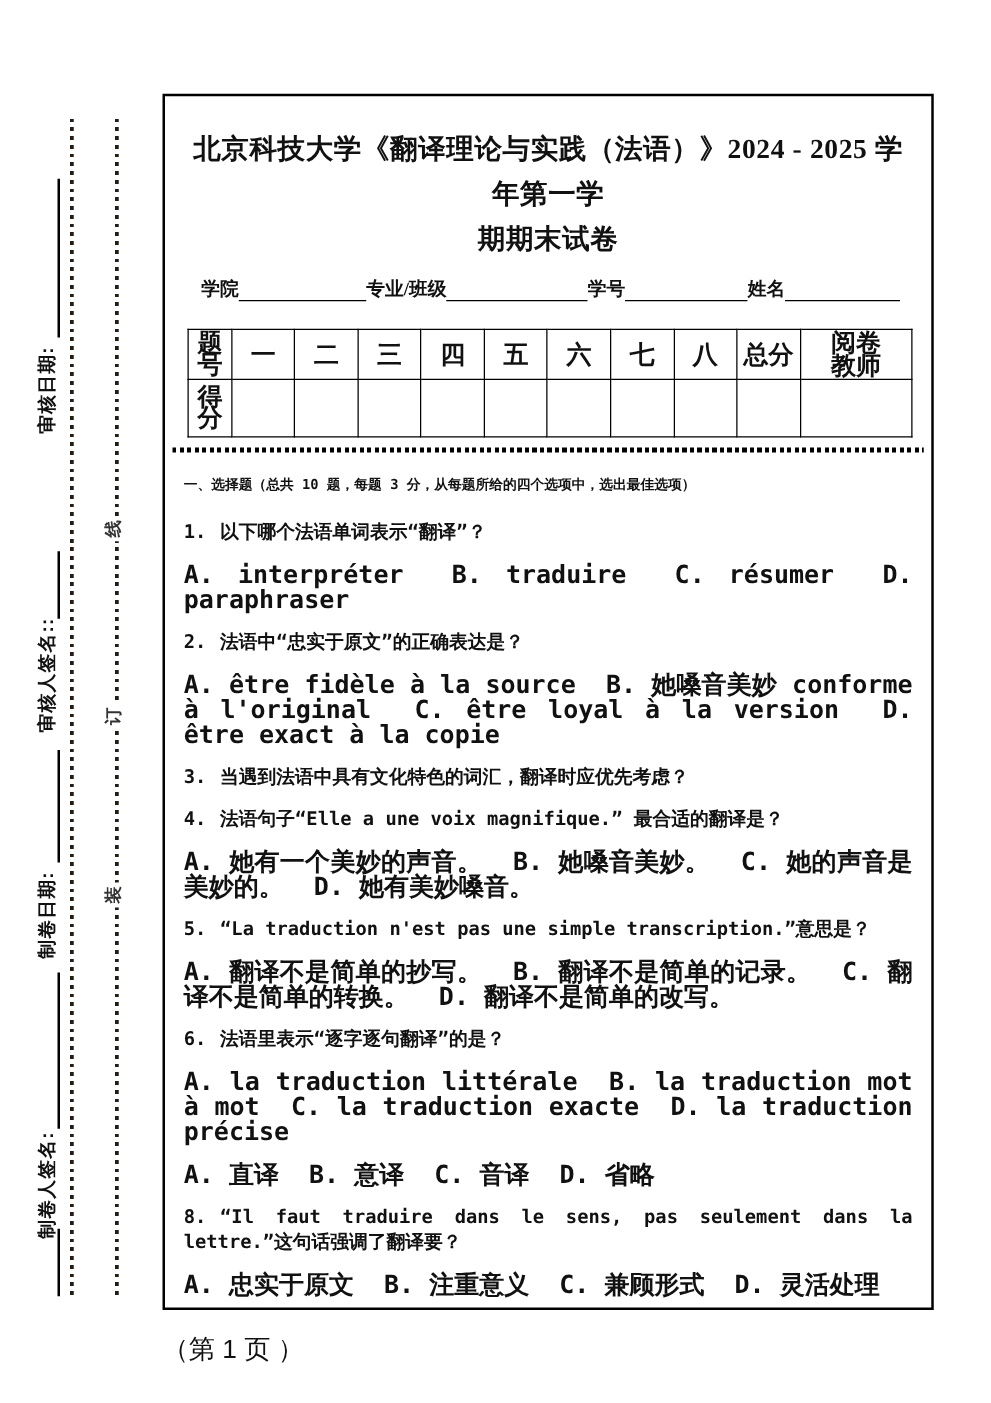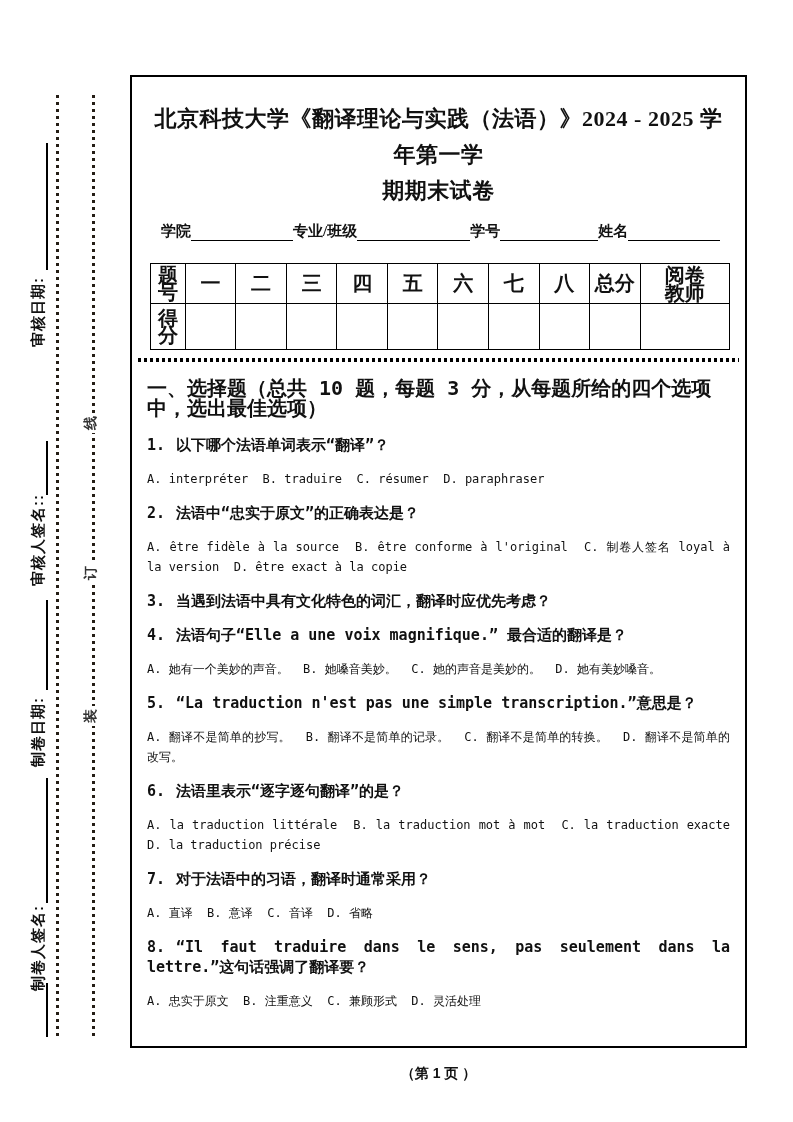--- a/index.html
+++ b/index.html
@@ -109,45 +109,44 @@
   .stack1 { width: 1.1em; margin: 0 auto; line-height: 17px; font-weight: bold; }
   .stack2 { width: 2.2em; margin: 0 auto; line-height: 18px; font-weight: bold; }
 
   .dot-sep {
     height: 4px;
     margin: 8px -9px 16px -9px;
     background: repeating-linear-gradient(to right, #000 0 3.2px, transparent 3.2px 6px);
   }
 
   .section-heading {
-    font-size: 20px; font-weight: bold;
+    font-size: 11px; font-weight: bold;
     line-height: 20px;
     margin: 0 0 17px 0;
     white-space: pre-wrap;
   }
   .qline {
     font-size: 15px; font-weight: bold;
     line-height: 20px;
     margin: 0 0 14px 0;
     text-align: justify;
   }
   .qline .qn { margin-right: 11px; }
   .opts {
-    font-size: 12px; font-weight: normal;
+    font-size: 20px; font-weight: bold;
     line-height: 20px;
     margin: 0 0 14px 0;
     white-space: pre-wrap;
     text-align: justify;
   }
 
   .page-footer {
     position: absolute;
     left: 130px; top: 1065px; width: 617px;
-    text-align: center;
-    font-size: 14px; font-weight: bold;
+    font-size: 21px; font-weight: normal;
     font-family: "Liberation Sans", sans-serif;
   }
 </style>
 </head>
 <body>
 
 <div>
   <span class="side-label" style="left:26px; top:277px;">审核日期:</span>
   <span class="side-line" style="left:46px; top:143px; height:127px;"></span>
 
@@ -225,34 +224,33 @@
     </table>
 
   <div class="dot-sep"></div>
 
   <p class="section-heading">一、选择题（总共 10 题，每题 3 分，从每题所给的四个选项中，选出最佳选项）</p>
 
   <p class="qline"><span class="qn">1.</span><span>以下哪个法语单词表示“翻译”？</span></p>
   <p class="opts">A. interpréter  B. traduire  C. résumer  D. paraphraser</p>
 
   <p class="qline"><span class="qn">2.</span><span>法语中“忠实于原文”的正确表达是？</span></p>
-  <p class="opts">A. être fidèle à la source  B. être conforme à l'original  C. 制卷人签名 loyal à la version  D. être exact à la copie</p>
+  <p class="opts">A. être fidèle à la source  B. 她嗓音美妙 conforme à l'original  C. être loyal à la version  D. être exact à la copie</p>
 
   <p class="qline"><span class="qn">3.</span><span>当遇到法语中具有文化特色的词汇，翻译时应优先考虑？</span></p>
 
   <p class="qline"><span class="qn">4.</span><span>法语句子“Elle a une voix magnifique.” 最合适的翻译是？</span></p>
   <p class="opts">A. 她有一个美妙的声音。  B. 她嗓音美妙。  C. 她的声音是美妙的。  D. 她有美妙嗓音。</p>
 
   <p class="qline"><span class="qn">5.</span><span>“La traduction n'est pas une simple transcription.”意思是？</span></p>
   <p class="opts">A. 翻译不是简单的抄写。  B. 翻译不是简单的记录。  C. 翻译不是简单的转换。  D. 翻译不是简单的改写。</p>
 
   <p class="qline"><span class="qn">6.</span><span>法语里表示“逐字逐句翻译”的是？</span></p>
   <p class="opts">A. la traduction littérale  B. la traduction mot à mot  C. la traduction exacte  D. la traduction précise</p>
 
-  <p class="qline"><span class="qn">7.</span><span>对于法语中的习语，翻译时通常采用？</span></p>
   <p class="opts">A. 直译  B. 意译  C. 音译  D. 省略</p>
 
   <p class="qline"><span class="qn">8.</span><span>“Il faut traduire dans le sens, pas seulement dans la lettre.”这句话强调了翻译要？</span></p>
   <p class="opts">A. 忠实于原文  B. 注重意义  C. 兼顾形式  D. 灵活处理</p>
 
 </div>
 
 <div class="page-footer">（第 1 页 ）</div>
 
 </body></html>

